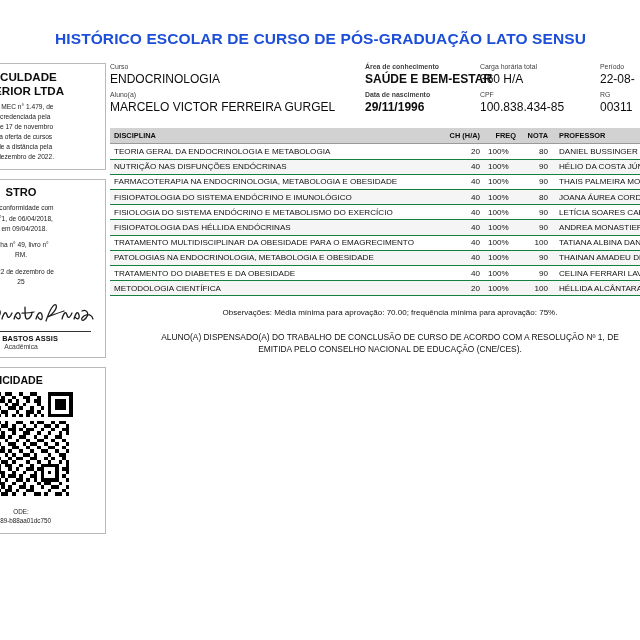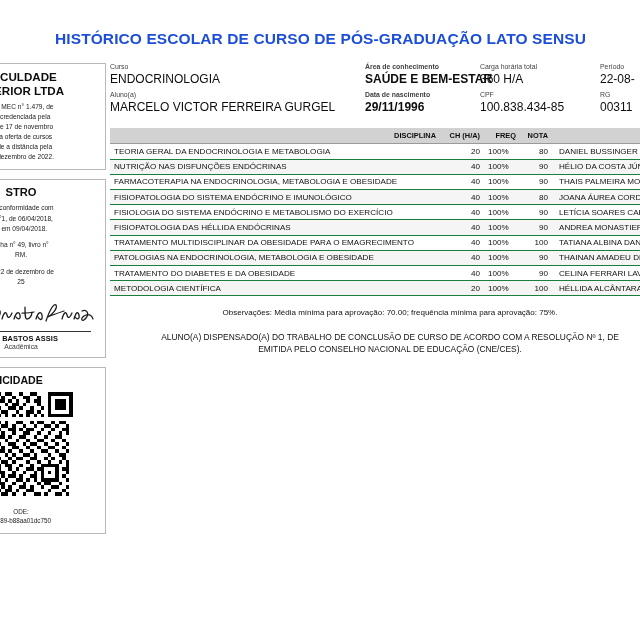--- a/index.html
+++ b/index.html
@@ -149,21 +149,21 @@
   .grades {
     width: 100%;
     border-collapse: collapse;
     table-layout: fixed;
   }
   .grades th {
     background: #d2d2d2;
     font-size: 7.4px;
     font-weight: bold;
     color: #0d0d0d;
-    text-align: right;
+    text-align: left;
     padding: 3px 4px 3px 4px;
     border-bottom: 1px solid #9a9a9a;
     white-space: nowrap;
   }
   .grades td {
     font-size: 8.1px;
     color: #111;
     padding: 2.6px 4px 2.6px 4px;
     border-bottom: 1px solid #15803d;
     white-space: nowrap;

